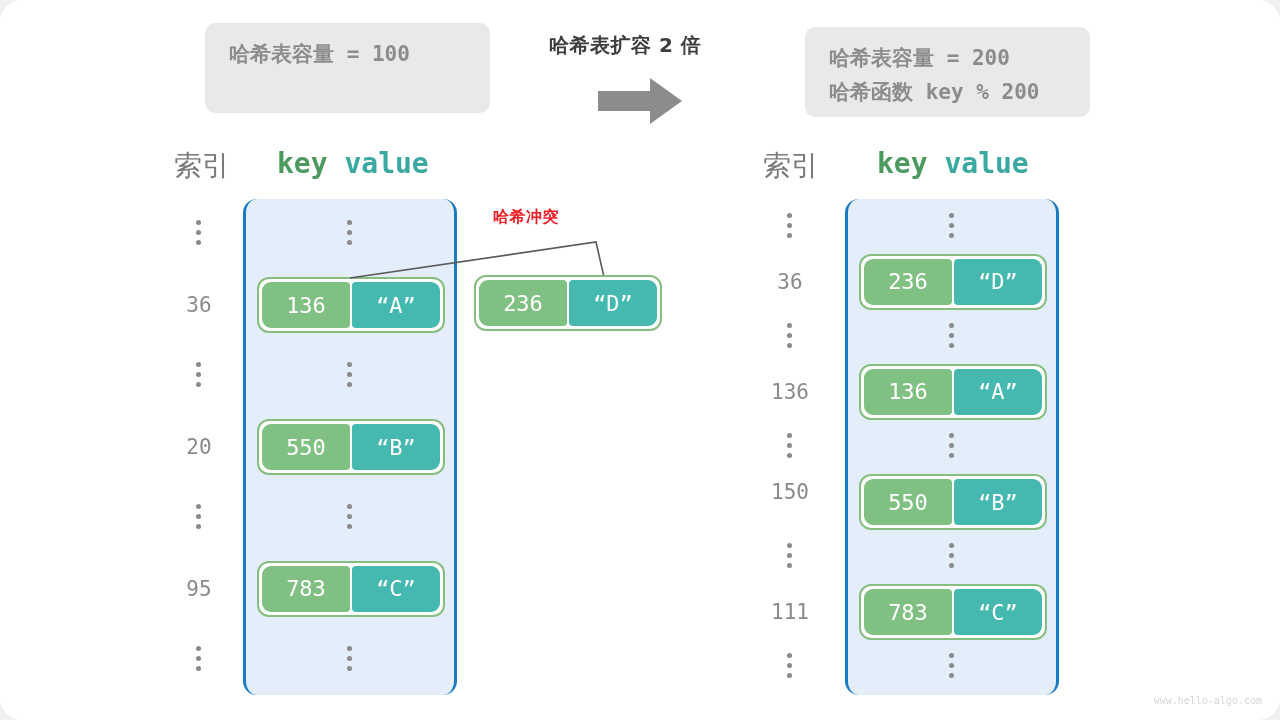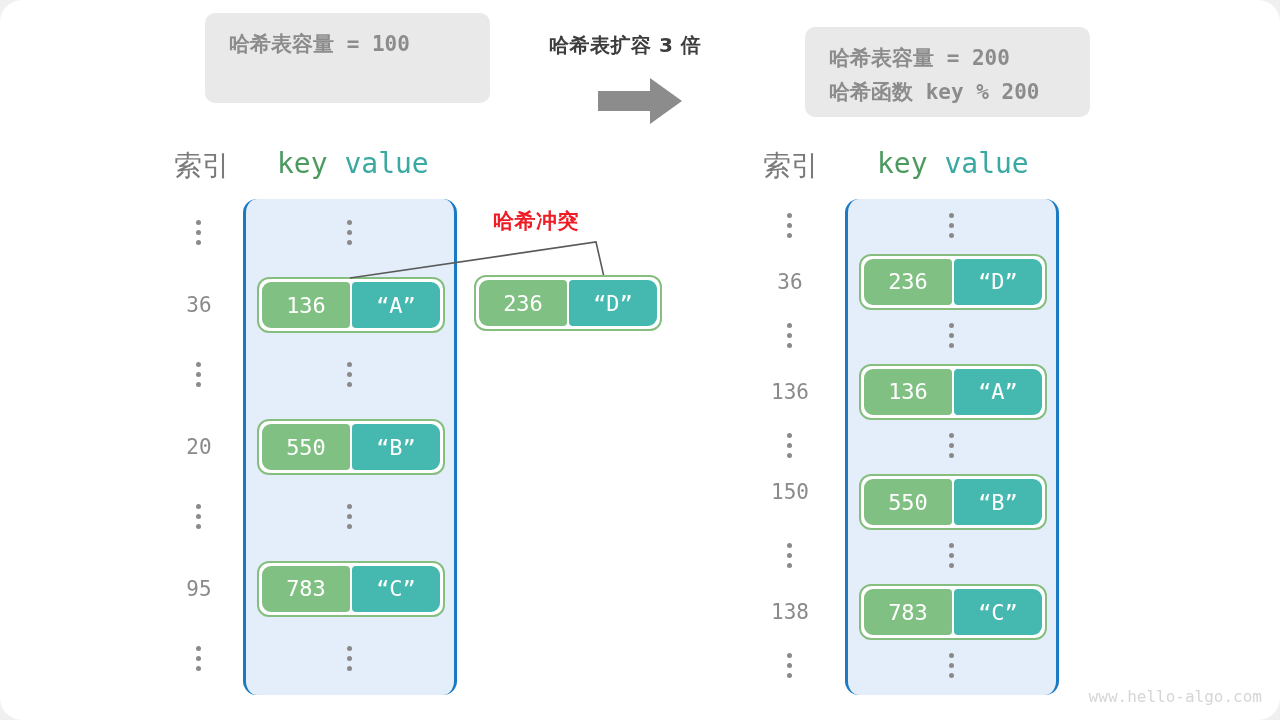--- a/index.html
+++ b/index.html
@@ -65,21 +65,21 @@
     font-size: 28px;
     white-space: pre;
   }
   .hdr-index {
     color: #7a7a7a;
     font-weight: normal;
     font-family: "DejaVu Sans", "Liberation Sans", sans-serif;
   }
   .hdr-kv {
     font-family: "DejaVu Sans Mono", "Liberation Mono", monospace;
-    font-weight: normal;
+    font-weight: bold;
   }
   .hdr-key { color: #4c9a5e; }
   .hdr-val { color: #3aa9a2; }
 
   
   .bucket {
     position: absolute;
     background: #e3eefa;
     border-left: 3px solid #1a7ac4;
     border-right: 3px solid #1a7ac4;
@@ -150,48 +150,48 @@
     background: #45b8b0;
     border-radius: 4px 9px 9px 4px;
     width: 88px;
     margin-left: 2px;
   }
 
   
   .collision {
     position: absolute;
     color: #ee1c25;
-    font-size: 21px;
+    font-size: 16px;
     font-weight: bold;
     white-space: pre;
     letter-spacing: 0.5px;
   }
 
   
   .watermark {
     position: absolute;
     right: 18px;
     bottom: 14px;
     color: #d6d6d6;
-    font-size: 16px;
+    font-size: 10px;
     font-family: "DejaVu Sans Mono", "Liberation Mono", monospace;
     white-space: pre;
   }
 </style>
 </head>
 <body>
 
 <div id="page">
   <div id="canvas">
 
-    <div class="info-box" style="left:205px; top:13px; width:285px; height:90px;">
+    <div class="info-box" style="left:205px; top:23px; width:285px; height:90px;">
       <div class="info-line"><span class="cjk">哈希表容量</span><span> = 100</span></div>
     </div>
 
-    <div class="caption" style="left:549px; top:32px;">哈希表扩容 3 倍</div>
+    <div class="caption" style="left:549px; top:32px;">哈希表扩容 2 倍</div>
 
     <svg style="position:absolute; left:598px; top:78px;" width="84" height="46" viewBox="0 0 84 46">
       <path d="M0 13 L52 13 L52 0 L84 23 L52 46 L52 33 L0 33 Z" fill="#8c8c8c"></path>
     </svg>
 
     <div class="info-box" style="left:805px; top:27px; width:285px; height:90px;">
       <div class="info-line"><span class="cjk">哈希表容量</span><span> = 200</span></div>
       <div class="info-line"><span class="cjk">哈希函数</span><span> key % 200</span></div>
     </div>
 
@@ -312,21 +312,21 @@
         <div class="vdots" style="left: 790px; top: 557.222px;">
           <i></i>
           <i></i>
           <i></i>
         </div>
         <div class="vdots" style="left: 952px; top: 557.222px;">
           <i></i>
           <i></i>
           <i></i>
         </div>
-        <div class="idx" style="left: 752px; width: 76px; top: 612.333px;">138</div>
+        <div class="idx" style="left: 752px; width: 76px; top: 612.333px;">111</div>
         <div class="pair" style="left: 859px; top: 612.333px;">
           <div class="cell cell-key">783</div>
           <div class="cell cell-val">“C”</div>
         </div>
         <div class="vdots" style="left: 790px; top: 667.444px;">
           <i></i>
           <i></i>
           <i></i>
         </div>
         <div class="vdots" style="left: 952px; top: 667.444px;">

